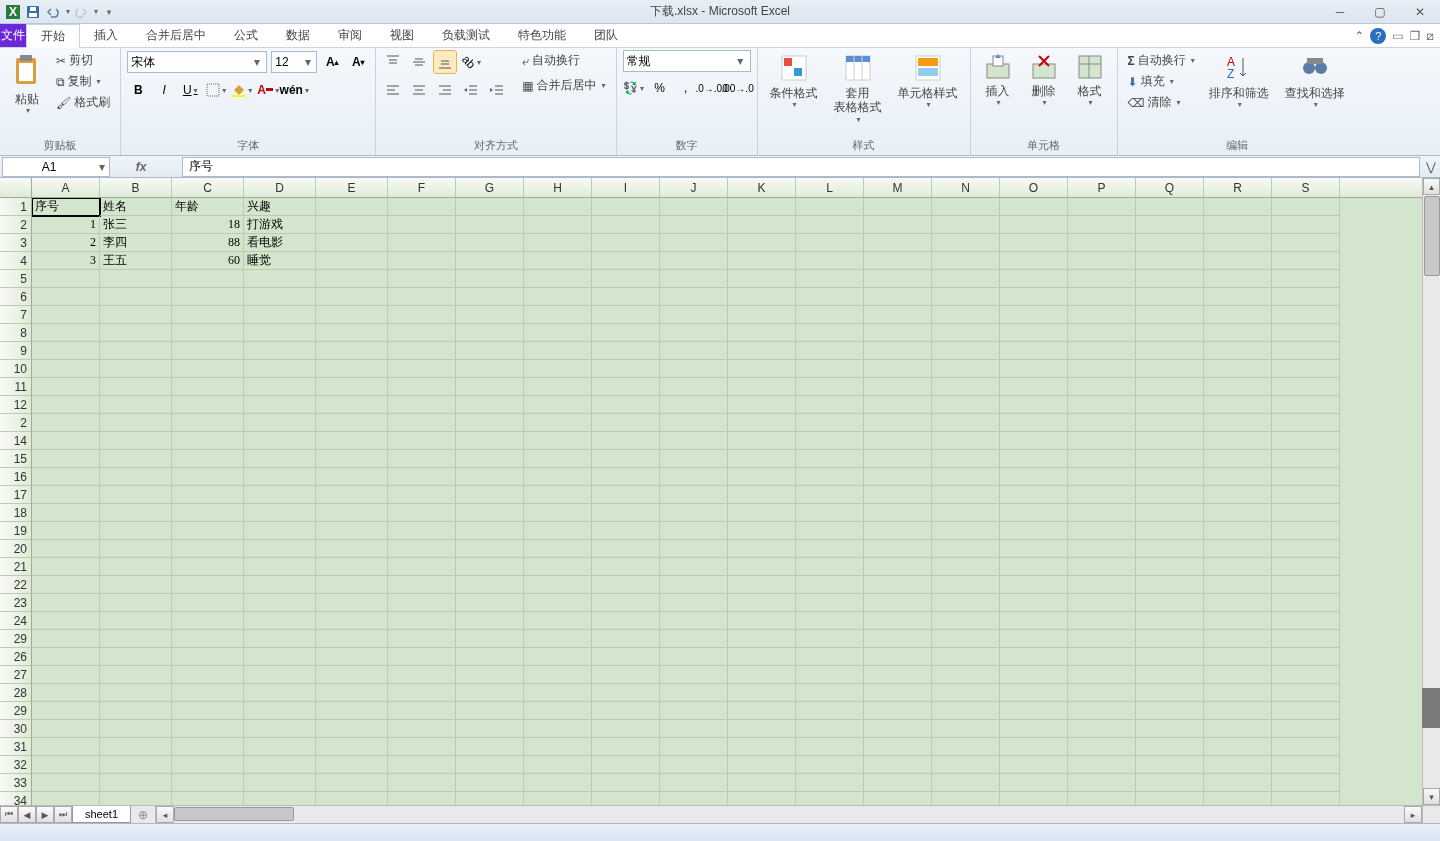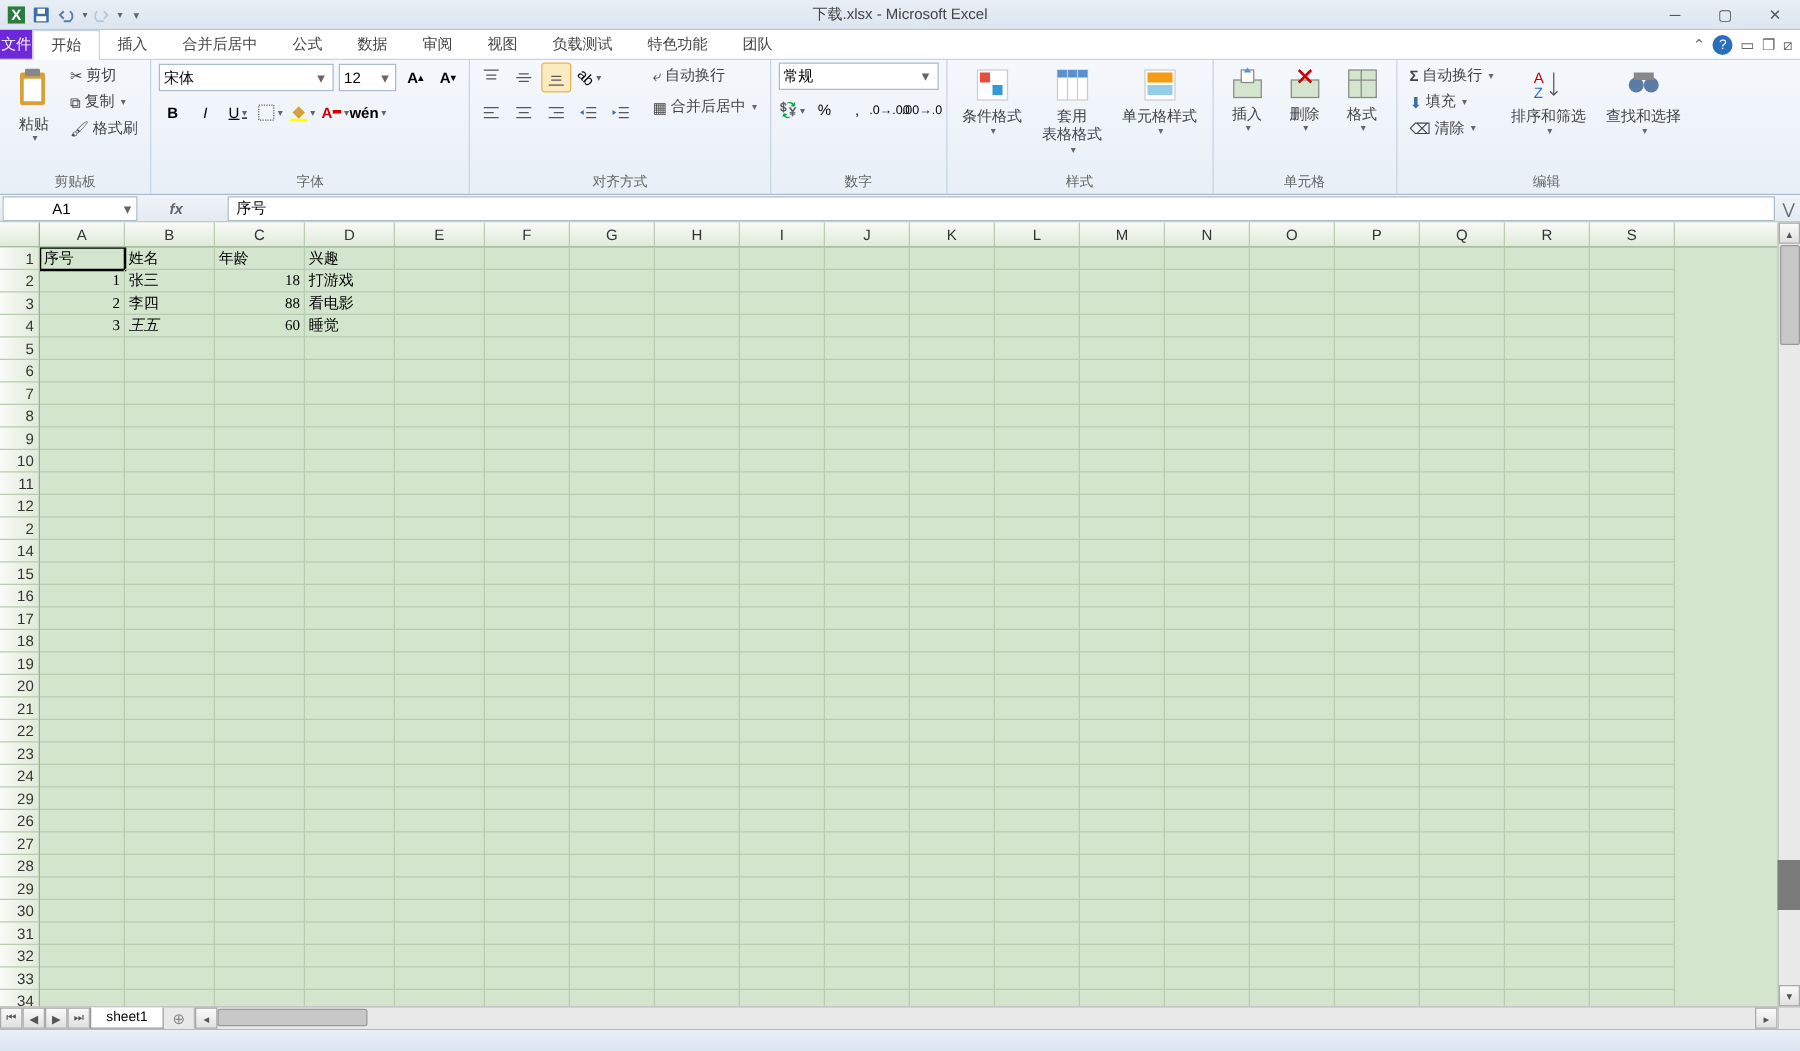--- a/index.html
+++ b/index.html
@@ -546,21 +546,21 @@
         <div class="cell" style="width: 68px;"></div>
         <div class="cell" style="width: 68px;"></div>
         <div class="cell" style="width: 68px;"></div>
         <div class="cell" style="width: 68px;"></div>
         <div class="cell" style="width: 68px;"></div>
         <div class="cell" style="width: 68px;"></div>
         <div class="cell" style="width: 68px;"></div>
       </div>
       <div class="gridrow">
         <div class="cell num" style="width: 68px;">3</div>
-        <div class="cell" style="width: 72px; font-style: italic;">王五</div>
+        <div class="cell" style="width: 72px;">王五</div>
         <div class="cell num" style="width: 72px;">60</div>
         <div class="cell" style="width: 72px;">睡觉</div>
         <div class="cell" style="width: 72px;"></div>
         <div class="cell" style="width: 68px;"></div>
         <div class="cell" style="width: 68px;"></div>
         <div class="cell" style="width: 68px;"></div>
         <div class="cell" style="width: 68px;"></div>
         <div class="cell" style="width: 68px;"></div>
         <div class="cell" style="width: 68px;"></div>
         <div class="cell" style="width: 68px;"></div>

